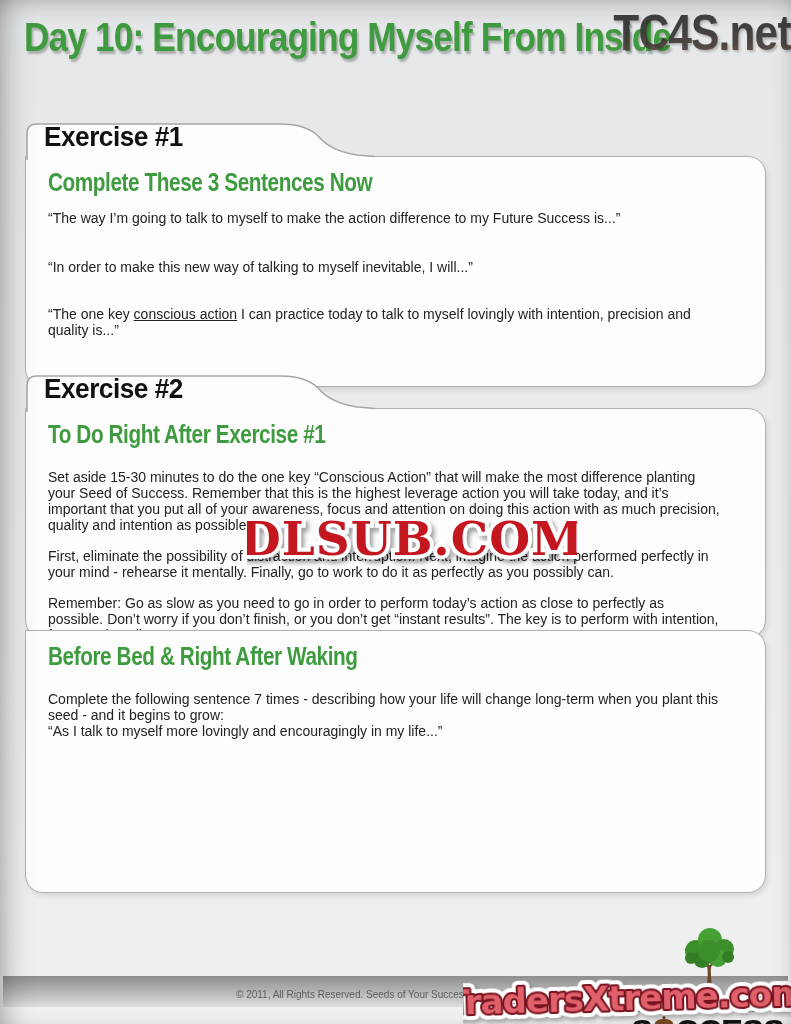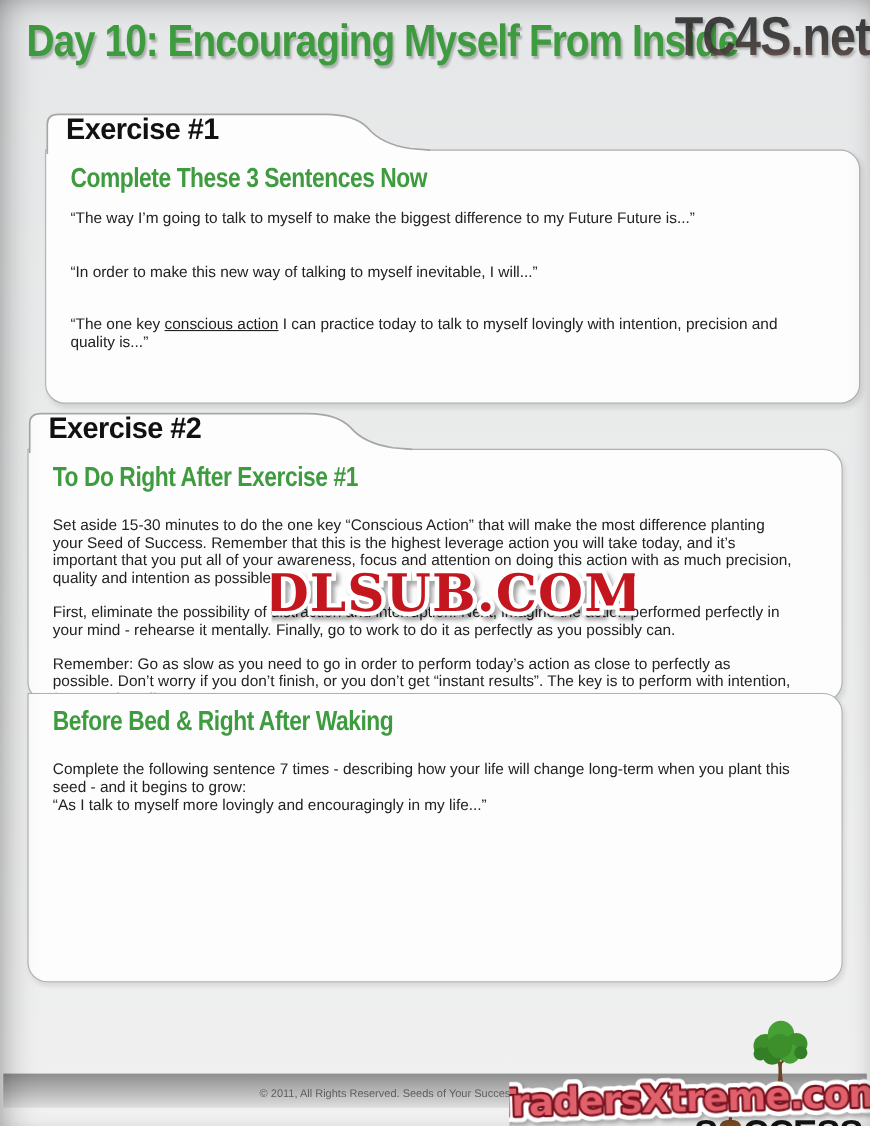--- a/index.html
+++ b/index.html
@@ -93,31 +93,31 @@
   .wm-bottom{position:absolute;right:-2px;top:972px;z-index:5;}
 </style>
 </head>
 <body>
 
 <div class="vignette"></div>
 
 <div class="page-title">Day 10: Encouraging Myself From Inside</div>
 <div class="wm-top">TC4S.net</div>
 
-<div class="section" style="top:100px;margin-left:16px;">
+<div class="section" style="top:120px;">
   <div class="tab">
     <svg width="350" height="40" viewBox="0 0 350 40">
       <path d="M2,40 L2,13 Q2,4 12,4 L255,4 Q282,4 294,17 Q306,31 332,35 L350,37 L350,40 Z" fill="#fdfdfd"></path>
       <path d="M2,40 L2,13 Q2,4 12,4 L255,4 Q282,4 294,17 Q306,31 332,35 L350,36.5" fill="none" stroke="#a6a6a6" stroke-width="1.5"></path>
     </svg>
     <div class="tab-label">Exercise #1</div>
   </div>
   <div class="panel h1">
     <div class="subtitle">Complete These 3 Sentences Now</div>
-    <p class="para mt14">“The way I’m going to talk to myself to make the biggest difference to my Future Future is...”</p>
+    <p class="para mt14">“The way I’m going to talk to myself to make the action difference to my Future Success is...”</p>
     <p class="para mt33">“In order to make this new way of talking to myself inevitable, I will...”</p>
     <p class="para mt32"><span>“The one key </span><span class="u">conscious action</span><span> I can practice today to talk to myself lovingly with intention, precision and quality is...”</span></p>
   </div>
 </div>
 
 <div class="section" style="top:372px;">
   <div class="tab">
     <svg width="350" height="40" viewBox="0 0 350 40">
       <path d="M2,40 L2,13 Q2,4 12,4 L255,4 Q282,4 294,17 Q306,31 332,35 L350,37 L350,40 Z" fill="#fdfdfd"></path>
       <path d="M2,40 L2,13 Q2,4 12,4 L255,4 Q282,4 294,17 Q306,31 332,35 L350,36.5" fill="none" stroke="#a6a6a6" stroke-width="1.5"></path>

